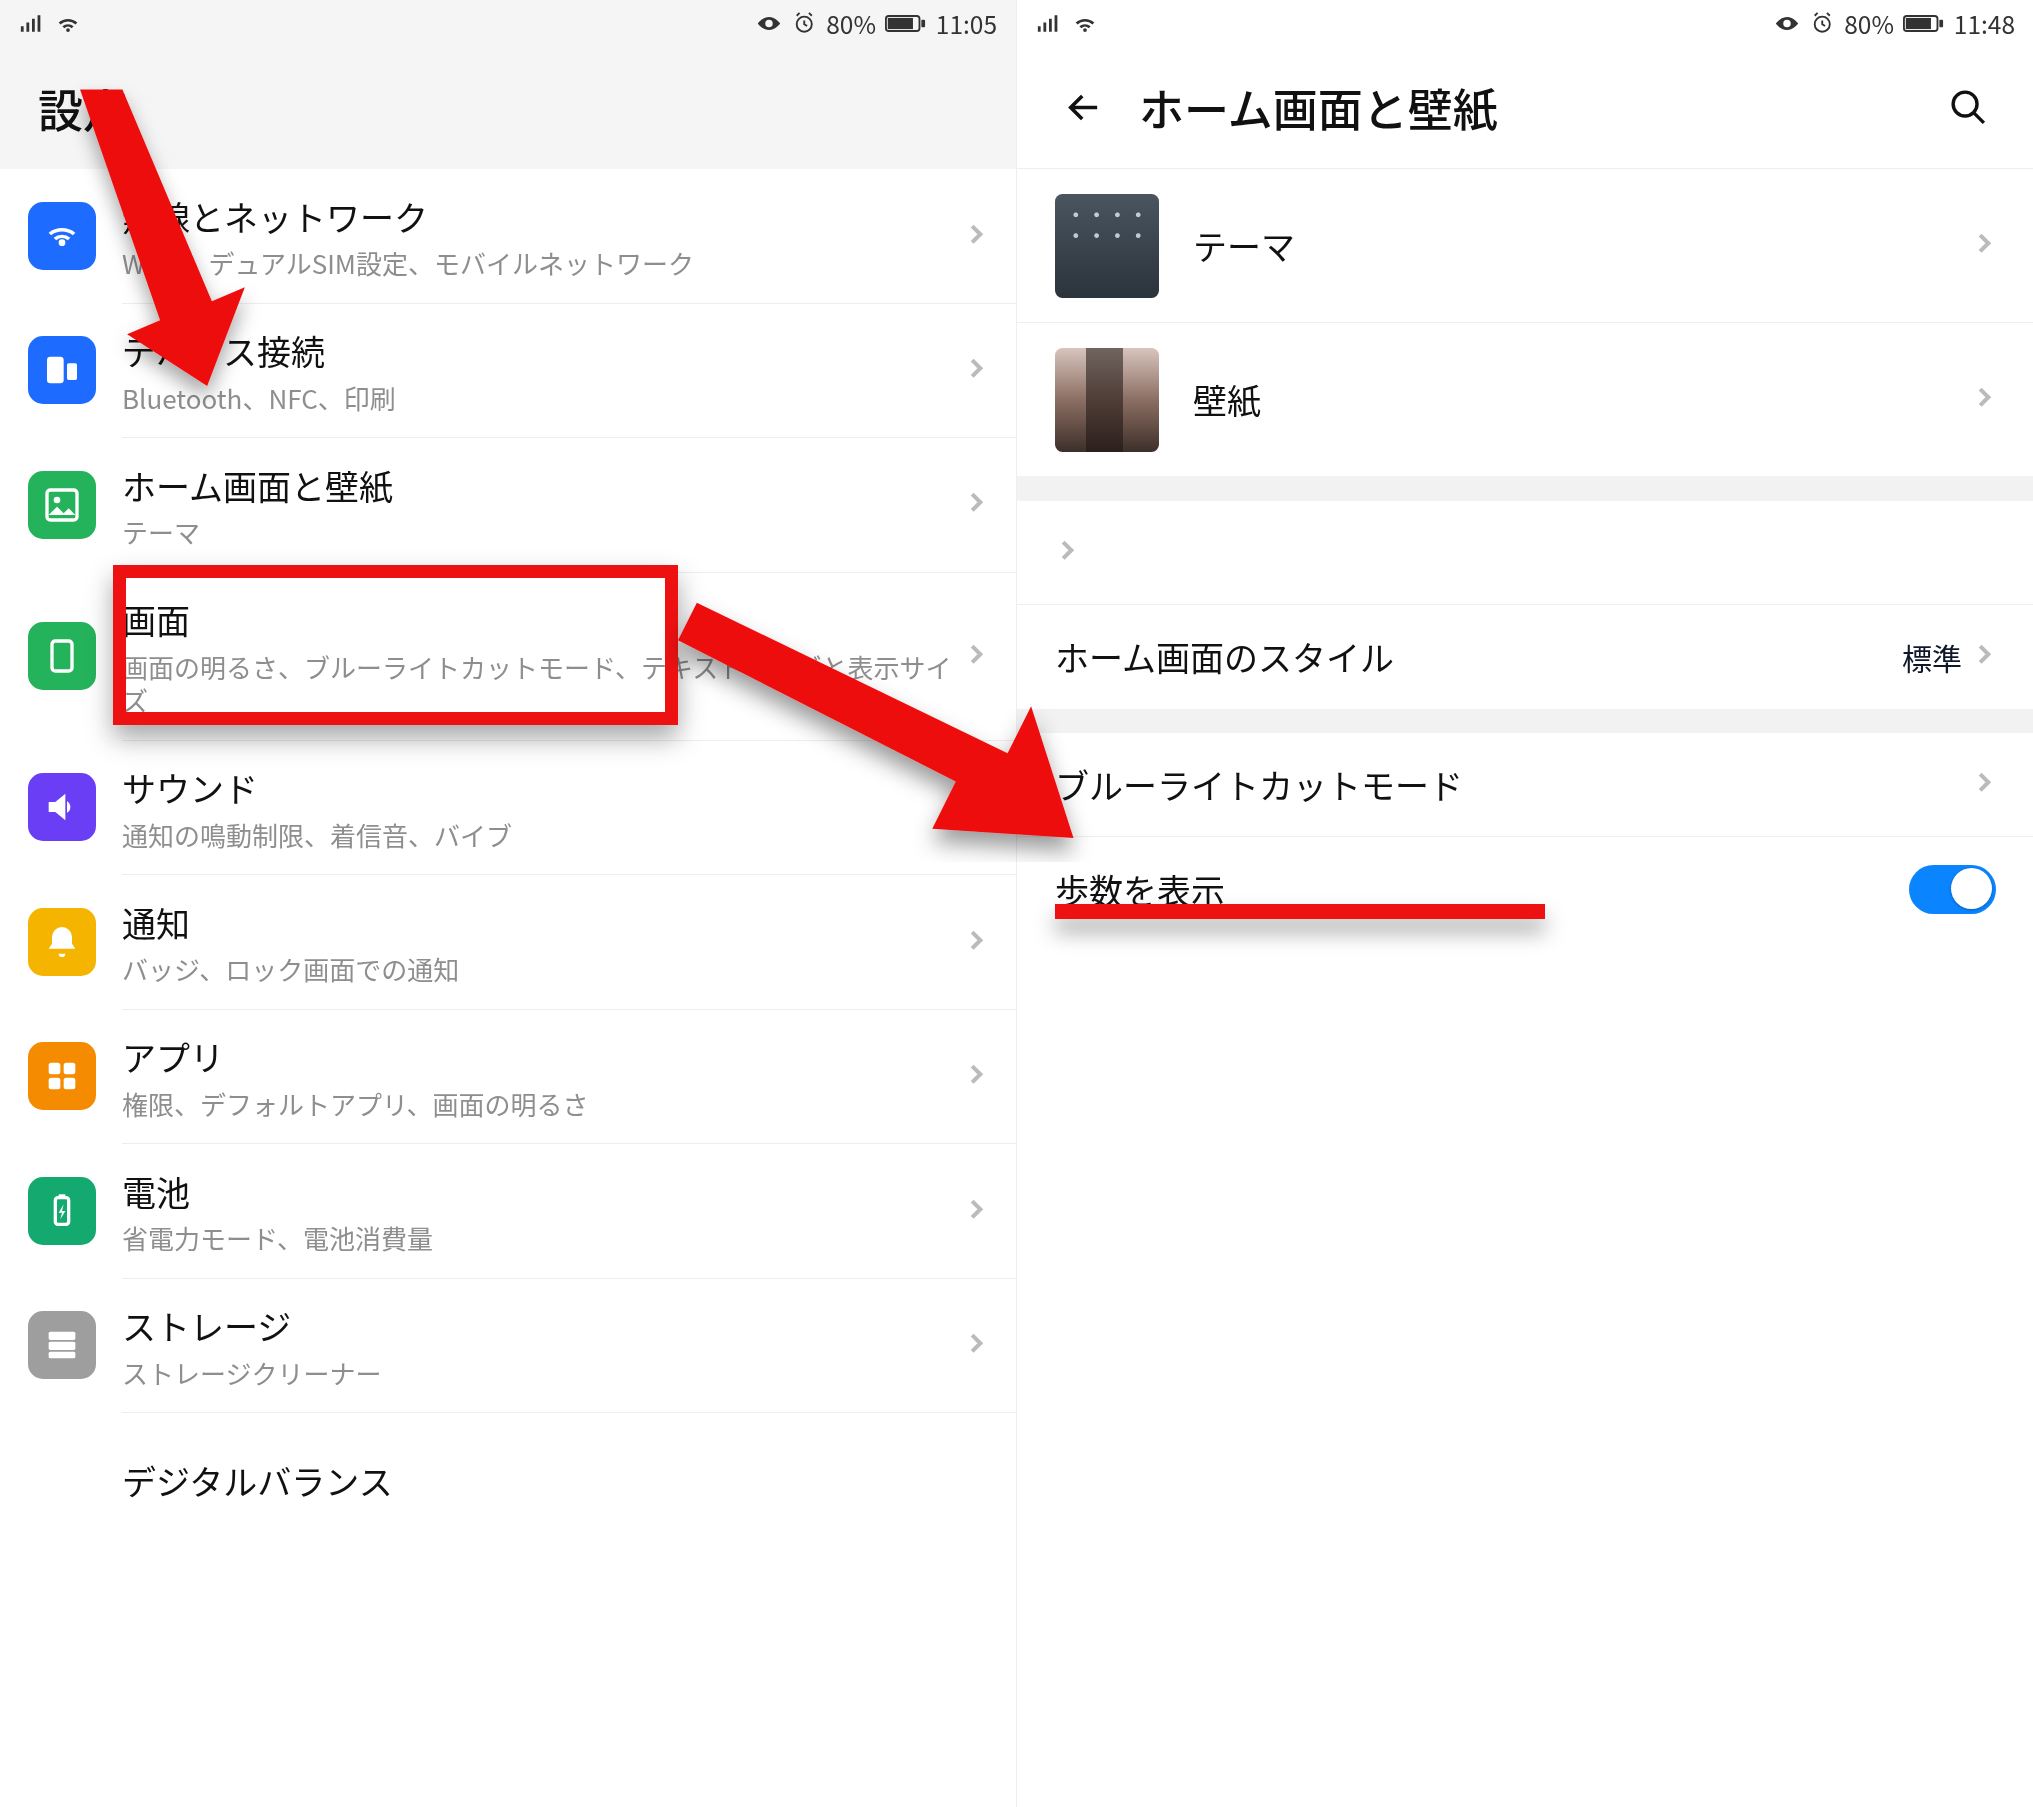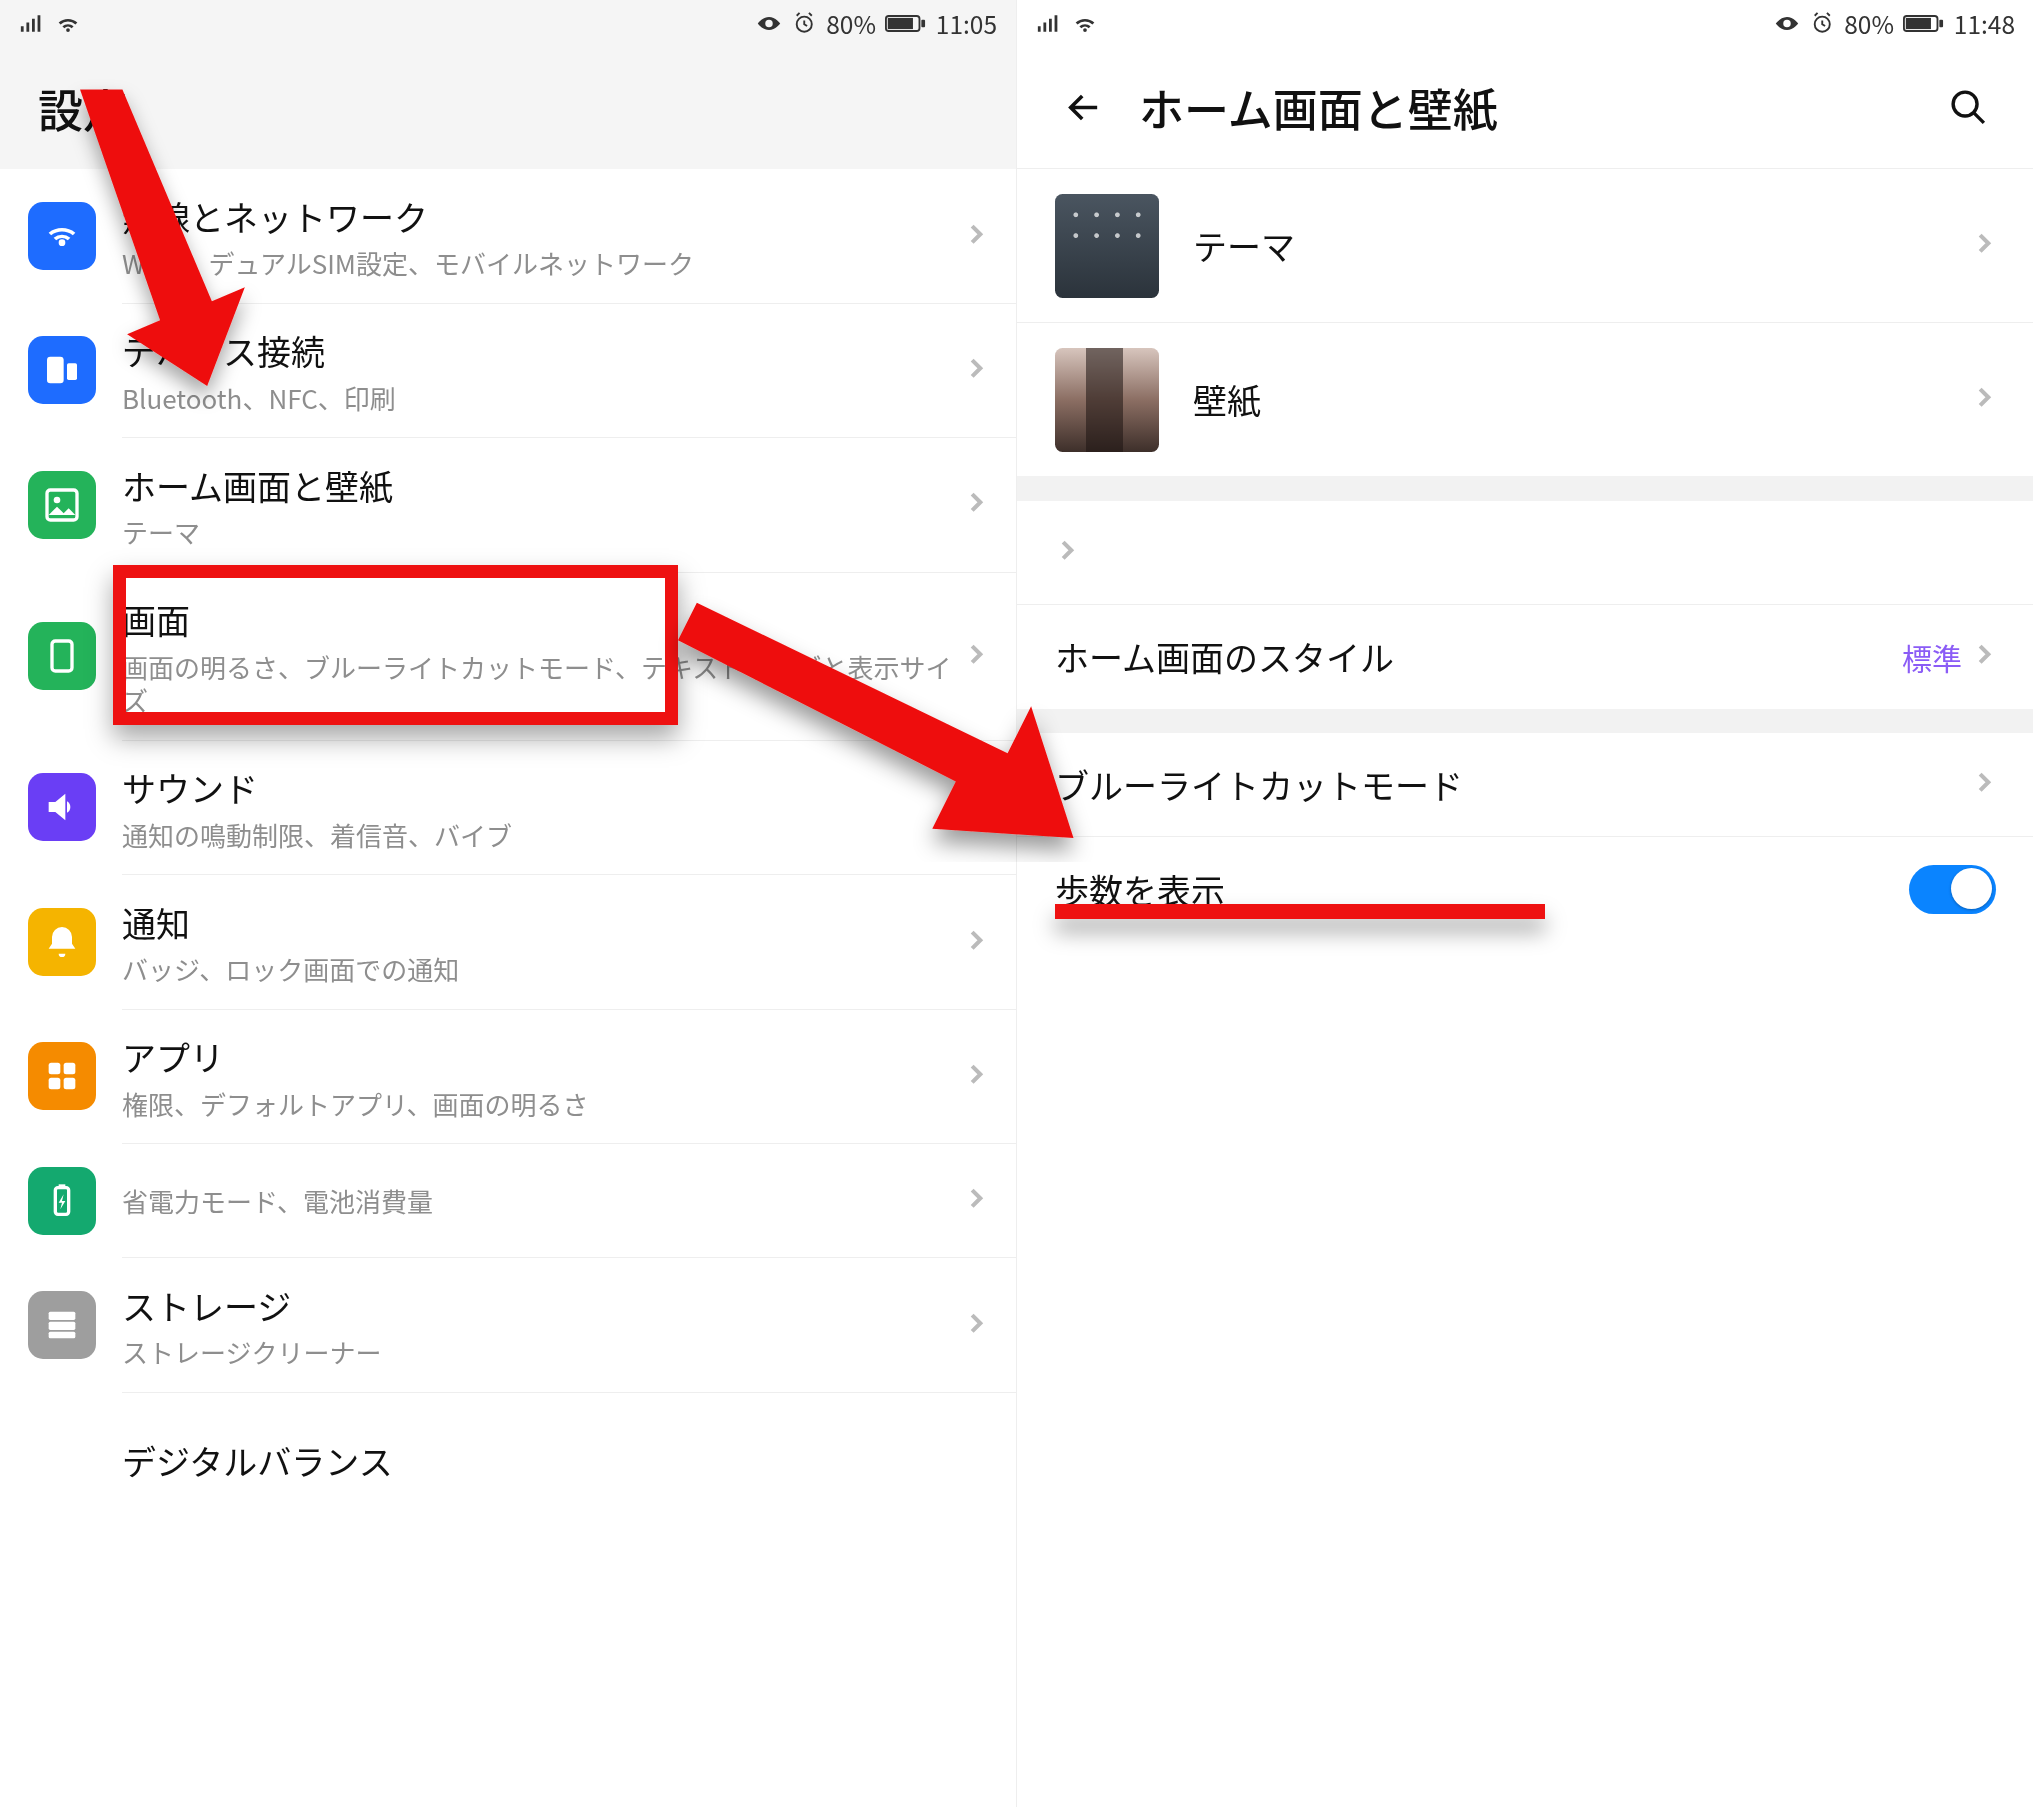--- a/index.html
+++ b/index.html
@@ -31,21 +31,21 @@
   .row .title { font-size: 34px; color: #111; font-weight: 400; }
   .row .sub { font-size: 26px; color: #8e8e8e; line-height: 1.3; }
   .row .chev { color: #bbb; flex-shrink: 0; }
   .divider { height: 0.9px; background: #eee; margin-left: 122px; }
 
   
   .row2 { display: flex; align-items: center; padding: 24.5px 38px; min-height: 104px; cursor: pointer; border-bottom: 0.9px solid #eee; }
   .row2.noborder { border-bottom: none; align-items: center; }
   .row2 .thumb { width: 104px; height: 104px; border-radius: 7.5px; margin-right: 34px; flex-shrink: 0; background: #666; }
   .row2 .title2 { font-size: 34px; color: #111; flex: 1; }
-  .row2 .value2 { font-size: 30px; color: #8b5cf6; margin-right: 9.4px; }
+  .row2 .value2 { font-size: 30px; color: #0f172a; margin-right: 9.4px; }
   .row2 .chev { color: #bbb; }
   .section-gap { height: 24.5px; background: #f2f2f2; }
 
   
   .toggle { width: 87px; height: 49px; border-radius: 24.5px; background: #0a84ff; position: relative; }
   .toggle .knob { width: 41px; height: 41px; border-radius: 50%; background: #fff; position: absolute; top: 3.8px; right: 3.8px; box-shadow: 0 0.9px 2.8px rgba(0,0,0,.3); }
 
   
   .thumb.theme { background: linear-gradient(#4a5560, #2b333b); position: relative; }
   .thumb.theme::before { content:""; position:absolute; inset:0; background-image:
@@ -250,20 +250,21 @@
 
     <div class="row">
       <div class="icon ic-teal">
           <svg viewBox="0 0 24 24">
             <rect x="8" y="4" width="8" height="16" rx="1.5" fill="none" stroke="#fff" stroke-width="2"></rect>
             <rect x="10" y="2" width="4" height="2"></rect>
             <path d="M13 8l-3 5h2l-1 4 3-5h-2z"></path>
           </svg>
         </div>
       <div class="txt">
+        <span class="title">電池</span>
         <span class="sub">省電力モード、電池消費量</span>
       </div>
       <span class="chev"><svg viewBox="0 0 24 24">
             <path d="M8 4l8 8-8 8"></path>
           </svg></span>
     </div>
     <div class="divider"></div>
 
     <div class="row">
       <div class="icon ic-grey">

